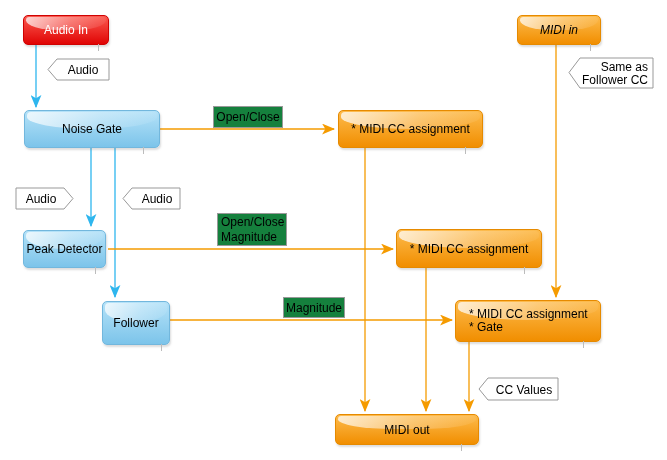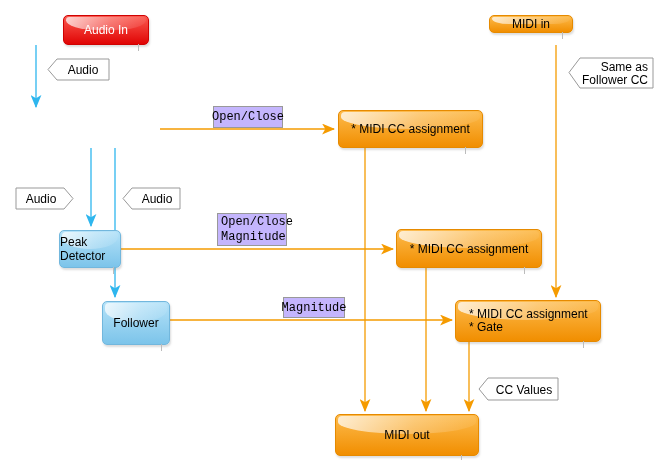--- a/index.html
+++ b/index.html
@@ -15,30 +15,30 @@
         font-size:12px;color:#000;border-radius:5px;box-sizing:border-box;
         box-shadow:1px 2px 2px rgba(120,120,120,.25);}
   .node::before{content:"";position:absolute;left:2px;right:2px;top:1px;height:46%;
         border-radius:4px 4px 50% 50% / 4px 4px 12px 12px;
         background:linear-gradient(105deg,rgba(255,255,255,.75),rgba(255,255,255,.28) 55%,rgba(255,255,255,.05));
         pointer-events:none;}
   .node::after{content:"";position:absolute;top:100%;left:88%;width:1px;height:7px;
         background:#bcbcbc;}
   .node span{position:relative;z-index:1;}
   .node.red{background:linear-gradient(to bottom,var(--red-top,#fb5a50),var(--red-bottom,#e00404));
-        border:1px solid #cf0202;color:#fff;margin-left:40px;}
+        border:1px solid #cf0202;color:#fff;}
   .node.blue{background:linear-gradient(to bottom,var(--blue-top,#b5e2f8),var(--blue-bottom,#7cc4ea));
         border:1px solid #72b7dd;}
   .node.orange{background:linear-gradient(to bottom,var(--orange-top,#fdbb4d),var(--orange-bottom,#f18e00));
         border:1px solid #e68a00;}
   .node.multiline{flex-direction:column;align-items:flex-start;justify-content:center;
         padding-left:13px;line-height:13px;}
-  .lbl{position:absolute;background:#c4b5fd;border:1px solid var(--label-border,#999);
+  .lbl{position:absolute;background:#15803d;border:1px solid var(--label-border,#999);
         font-size:12px;color:#000;box-sizing:border-box;display:flex;
-        align-items:center;justify-content:center;font-family:Liberation Mono, monospace;}
+        align-items:center;justify-content:center;}
   .lbl.multiline{flex-direction:column;align-items:flex-start;justify-content:center;
         padding-left:3px;line-height:15px;}
 </style>
 </head>
 <body>
 
 <div class="canvas">
 
   <svg class="wires" viewBox="0 0 667 460" xmlns="http://www.w3.org/2000/svg">
     <defs>
@@ -76,47 +76,50 @@
     <text class="flagtext" x="648" y="84" text-anchor="end">Follower CC</text>
 
     <polygon class="flag" points="479,389 488,378 558,378 558,400 488,400"></polygon>
     <text class="flagtext" x="524" y="393.5" text-anchor="middle">CC Values</text>
   </svg>
 
   <div class="node red" style="left:23px;top:15px;width:86px;height:30px;">
     <span>Audio In</span>
   </div>
 
+  <div class="node blue" style="left:24px;top:110px;width:136px;height:38px;">
+    <span>Noise Gate</span>
+  </div>
 
-  <div class="node blue" style="left:23px;top:230px;width:62px;height:38px;margin-left:36px;">
+  <div class="node blue" style="left:23px;top:230px;width:83px;height:38px;">
     <span>Peak Detector</span>
   </div>
 
   <div class="node blue" style="left:102px;top:301px;width:68px;height:44px;">
     <span>Follower</span>
   </div>
 
   <div class="node orange" style="left:338px;top:110px;width:145px;height:38px;">
     <span>* MIDI CC assignment</span>
   </div>
 
   <div class="node orange" style="left:396px;top:229px;width:146px;height:39px;">
     <span>* MIDI CC assignment</span>
   </div>
 
   <div class="node orange multiline" style="left:455px;top:300px;width:146px;height:42px;">
     <span>* MIDI CC assignment</span>
     <span>* Gate</span>
   </div>
 
-  <div class="node orange" style="left:489px;top:15px;width:84px;height:18px;">
+  <div class="node orange" style="left:517px;top:15px;width:84px;height:30px;font-style:italic;">
     <span>MIDI in</span>
   </div>
 
-  <div class="node orange" style="left:335px;top:414px;width:144px;height:42px;">
+  <div class="node orange" style="left:335px;top:414px;width:144px;height:31px;">
     <span>MIDI out</span>
   </div>
 
   <div class="lbl" style="left:213px;top:106px;width:70px;height:22px;">
     <span>Open/Close</span>
   </div>
 
   <div class="lbl multiline" style="left:217px;top:213px;width:70px;height:33px;">
     <span>Open/Close</span>
     <span>Magnitude</span>

